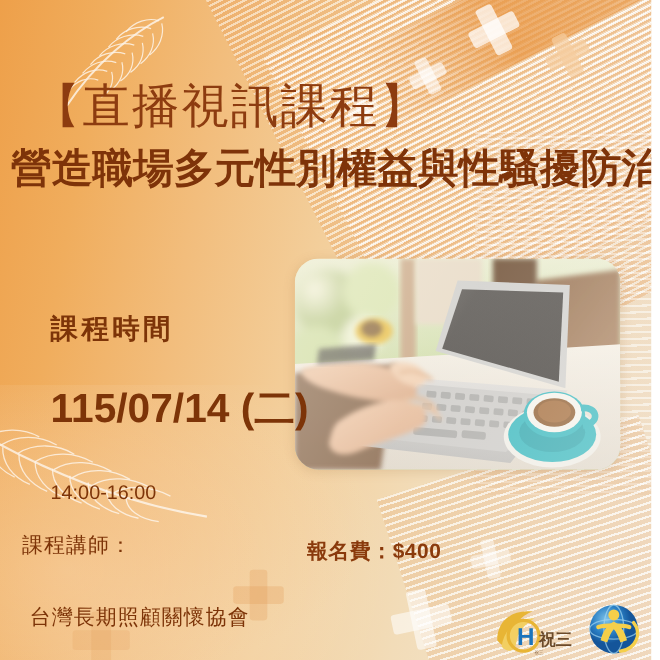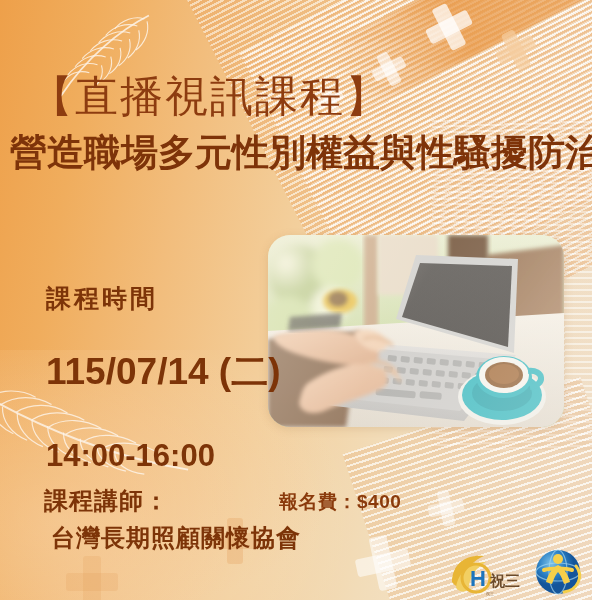--- a/index.html
+++ b/index.html
@@ -148,37 +148,37 @@
     letter-spacing: 3px;
     margin-bottom: 32px;
   }
   .schedule .sched-date {
     font-size: 37px;
     font-weight: 700;
     letter-spacing: 0px;
     margin-bottom: 14px;
   }
   .schedule .sched-time {
-    font-size: 31px;
-    font-weight: 700;
+    font-size: 18px;
+    font-weight: 400;
     margin-top: 41px;
   }
 
   .instructor {
     position: absolute;
-    left: 44px; top: 482px;
+    left: 20px; top: 482px;
     z-index: 6;
     color: #7d3408;
-    font-size: 24px;
-    font-weight: 700;
+    font-size: 19px;
+    font-weight: 400;
     line-height: 1.55;
     letter-spacing: 1px;
   }
   .instructor div:nth-child(2),
-  .instructor div:nth-child(3) { padding-left: 7px; }
+  .instructor div:nth-child(3) { padding-left: 7px; margin-top: 36px; }
 
   .pricing {
     position: absolute;
     left: 279px; top: 487px;
     z-index: 6;
     color: #8a3a0c;
     font-size: 19px;
     font-weight: 700;
     line-height: 1.6;
     letter-spacing: 0.5px;

